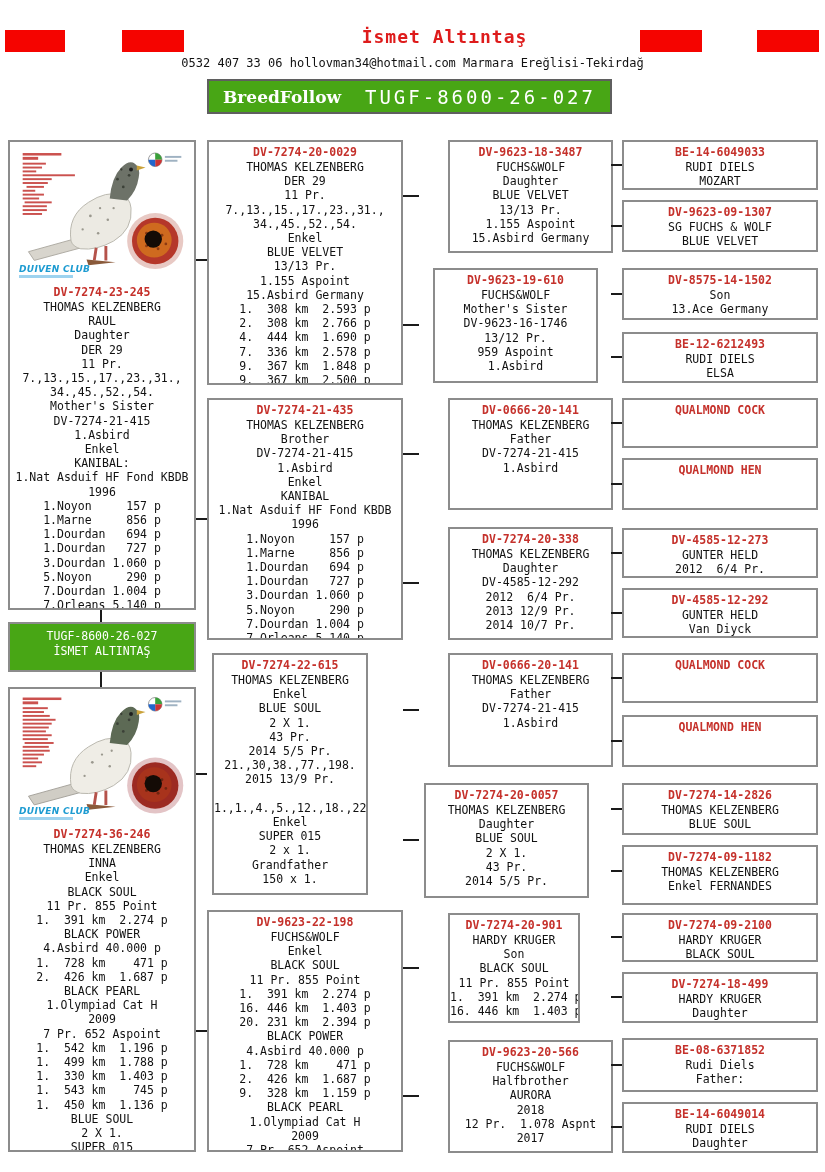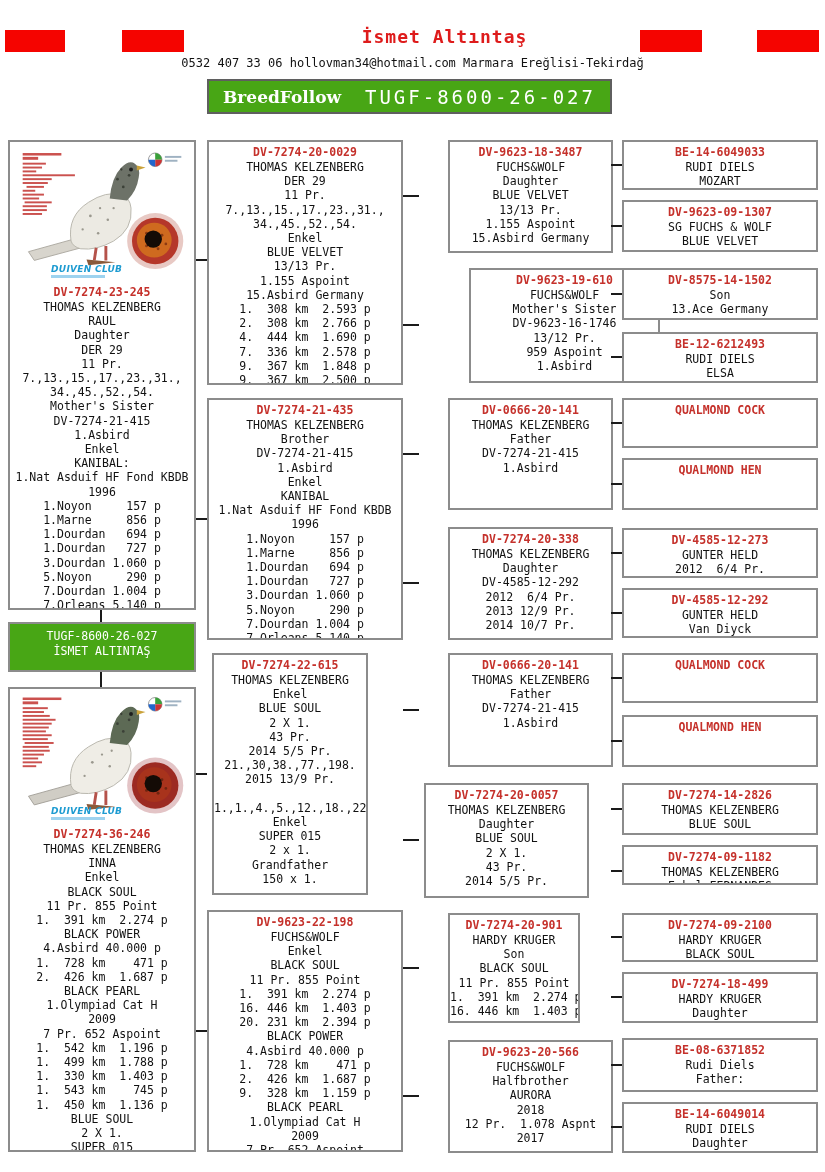--- a/index.html
+++ b/index.html
@@ -26,21 +26,21 @@
   .subject div{font-size:11.5px;line-height:14.5px;}
   .subject .s1{padding-top:5px;}
   
   .hline{position:absolute;height:2px;background:#1a1a1a;}
   .vline{position:absolute;width:2px;background:#1a1a1a;}
   
   .photo{position:relative;height:138px;margin:2px 3px 0;background:#fff;overflow:hidden;}
   .photo svg{width:100%;height:100%;display:block;}
   .club{position:absolute;left:6px;bottom:4px;color:#1d9bd1;
         font-family:"DejaVu Sans",sans-serif;font-style:italic;font-weight:bold;
-        font-size:9px;letter-spacing:.3px;margin-left:32px;}
+        font-size:9px;letter-spacing:.3px;}
   .club::after{content:"";display:block;width:54px;height:3px;background:#9ed3ef;margin-top:1px;}
   .photo.v2 .iris{fill:#a8331c;}
   .photo.v2 .headfill{fill:#5d6a55;}
 </style>
 </head>
 <body>
 
 <div id="page">
 
   <div class="redbar" style="left:5px;width:60px"></div>
@@ -320,21 +320,21 @@
 
   <div class="box" style="left:448px;top:140px;width:165px;height:113px">
     <div class="ring">DV-9623-18-3487</div>
     <div class="body">FUCHS&amp;WOLF
 Daughter
 BLUE VELVET
 13/13 Pr.
 1.155 Aspoint
 15.Asbird Germany</div>
   </div>
-  <div class="box" style="left:469px;top:268px;width:191px;height:115px">
+  <div class="box" style="left:433px;top:268px;width:165px;height:115px">
     <div class="ring">DV-9623-19-610</div>
     <div class="body">FUCHS&amp;WOLF
 Mother's Sister
 DV-9623-16-1746
 13/12 Pr.
 959 Aspoint
 1.Asbird</div>
   </div>
   <div class="box" style="left:448px;top:398px;width:165px;height:112px">
     <div class="ring">DV-0666-20-141</div>
@@ -431,21 +431,21 @@
   </div>
   <div class="box" style="left:622px;top:715px;width:196px;height:52px">
     <div class="ring">QUALMOND HEN</div>
     <div class="body"></div>
   </div>
   <div class="box" style="left:622px;top:783px;width:196px;height:52px">
     <div class="ring">DV-7274-14-2826</div>
     <div class="body">THOMAS KELZENBERG
 BLUE SOUL</div>
   </div>
-  <div class="box" style="left:622px;top:845px;width:196px;height:40px">
+  <div class="box" style="left:622px;top:845px;width:196px;height:60px">
     <div class="ring">DV-7274-09-1182</div>
     <div class="body">THOMAS KELZENBERG
 Enkel FERNANDES</div>
   </div>
   <div class="box" style="left:622px;top:913px;width:196px;height:49px">
     <div class="ring">DV-7274-09-2100</div>
     <div class="body">HARDY KRUGER
 BLACK SOUL</div>
   </div>
   <div class="box" style="left:622px;top:972px;width:196px;height:51px">

